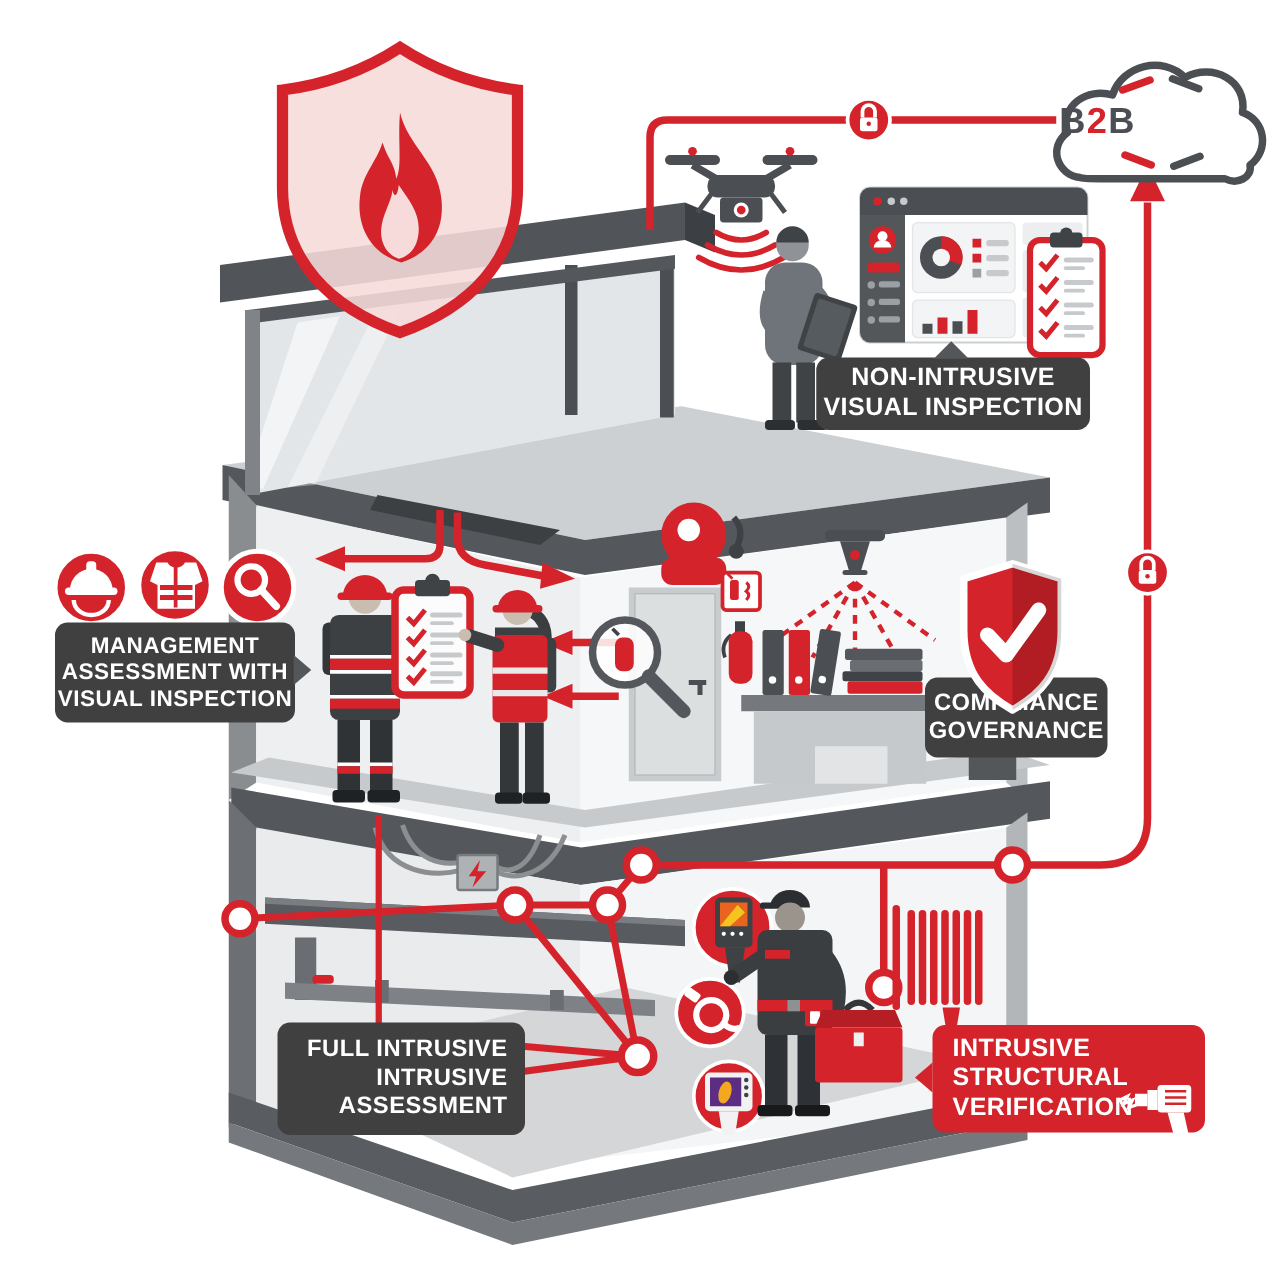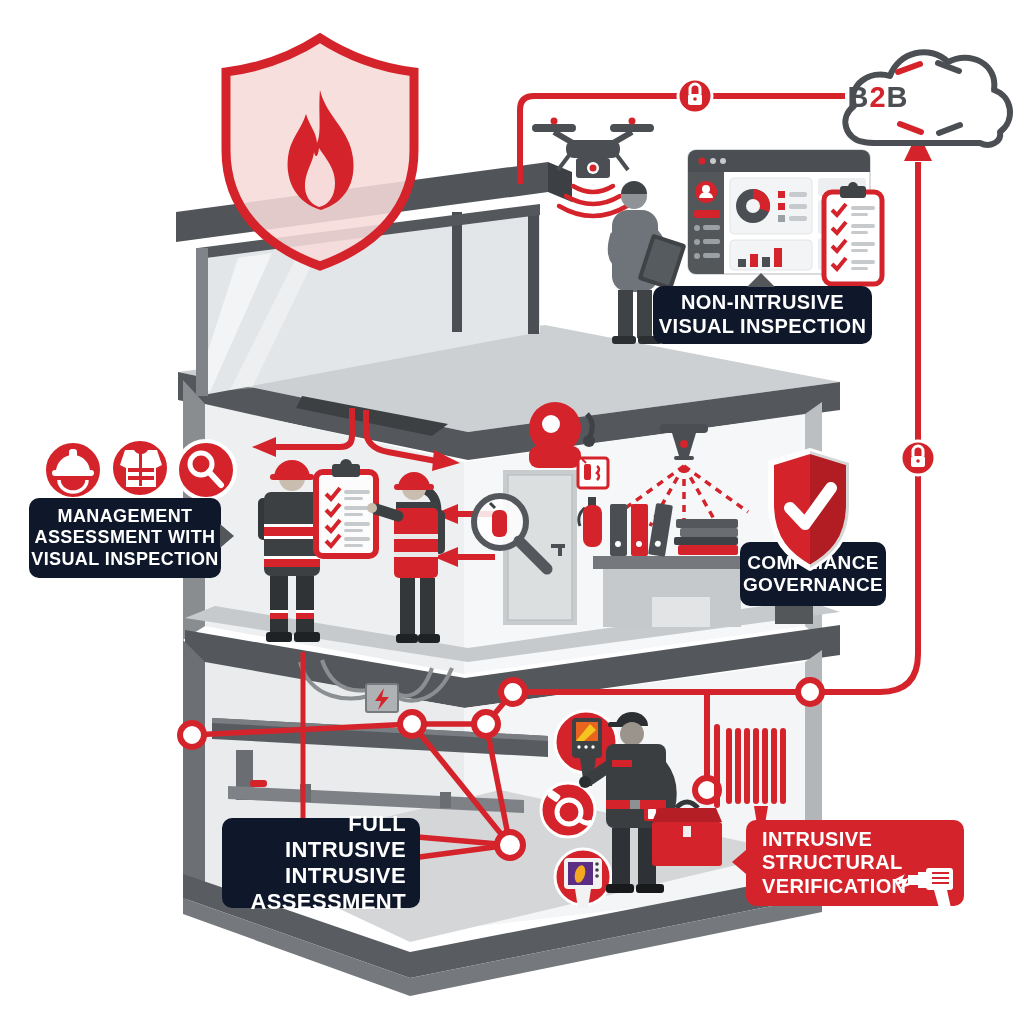--- a/index.html
+++ b/index.html
@@ -1,30 +1,30 @@
 <!DOCTYPE html>
 <html><head>
 <meta charset="utf-8">
 <style>
   html,body{margin:0;padding:0;background:#ffffff;}
   .stage{position:relative;width:1024px;height:1024px;background:#fff;overflow:hidden;
          font-family:"Liberation Sans",sans-serif;}
   .stage svg.base{position:absolute;inset:0;z-index:1;}
-  .bubble{position:absolute;z-index:4;background:#0f172a;color:#fff;font-weight:bold;
+  .bubble{position:absolute;z-index:4;background:#404040;color:#fff;font-weight:bold;
           border-radius:10px;display:flex;align-items:center;justify-content:center;
           text-align:center;white-space:pre-line;line-height:1.18;letter-spacing:.4px;}
   .bubble .ptr{position:absolute;width:0;height:0;}
   #lbl-non{left:653px;top:286px;width:219px;height:58px;font-size:20px;}
   #lbl-non .ptr{top:-13px;left:94px;border-left:14px solid transparent;
                 border-right:14px solid transparent;border-bottom:14px solid #53575a;}
-  #lbl-mgmt{left:29px;top:498px;width:192px;height:80px;font-size:18px;}
+  #lbl-mgmt{left:44px;top:498px;width:192px;height:80px;font-size:18px;}
   #lbl-mgmt .ptr{right:-13px;top:26px;border-top:12px solid transparent;
                  border-bottom:12px solid transparent;border-left:14px solid #53575a;}
   #lbl-comp{left:740px;top:542px;width:146px;height:64px;font-size:19px;}
-  #lbl-full{left:222px;top:818px;width:198px;height:90px;font-size:22px;
+  #lbl-full{left:222px;top:818px;width:198px;height:90px;font-size:19px;
             justify-content:flex-end;text-align:right;padding-right:14px;box-sizing:border-box;}
   #lbl-intr{left:746px;top:820px;width:218px;height:86px;background:#d4232a;font-size:20px;
             justify-content:flex-start;text-align:left;padding-left:16px;box-sizing:border-box;}
   #lbl-intr .ptr{left:-14px;top:30px;border-top:12px solid transparent;
                  border-bottom:12px solid transparent;border-right:14px solid #d4232a;}
   #lbl-intr .drill{position:absolute;right:6px;top:12px;}
   #b2b{position:absolute;z-index:4;left:832px;top:81px;width:92px;height:32px;line-height:32px;
        text-align:center;font-weight:bold;font-size:29px;color:#4b4f53;letter-spacing:1px;}
   #b2b .mid{color:#d4232a;}
   #shieldcheck{position:absolute;left:762px;top:446px;z-index:6;}

